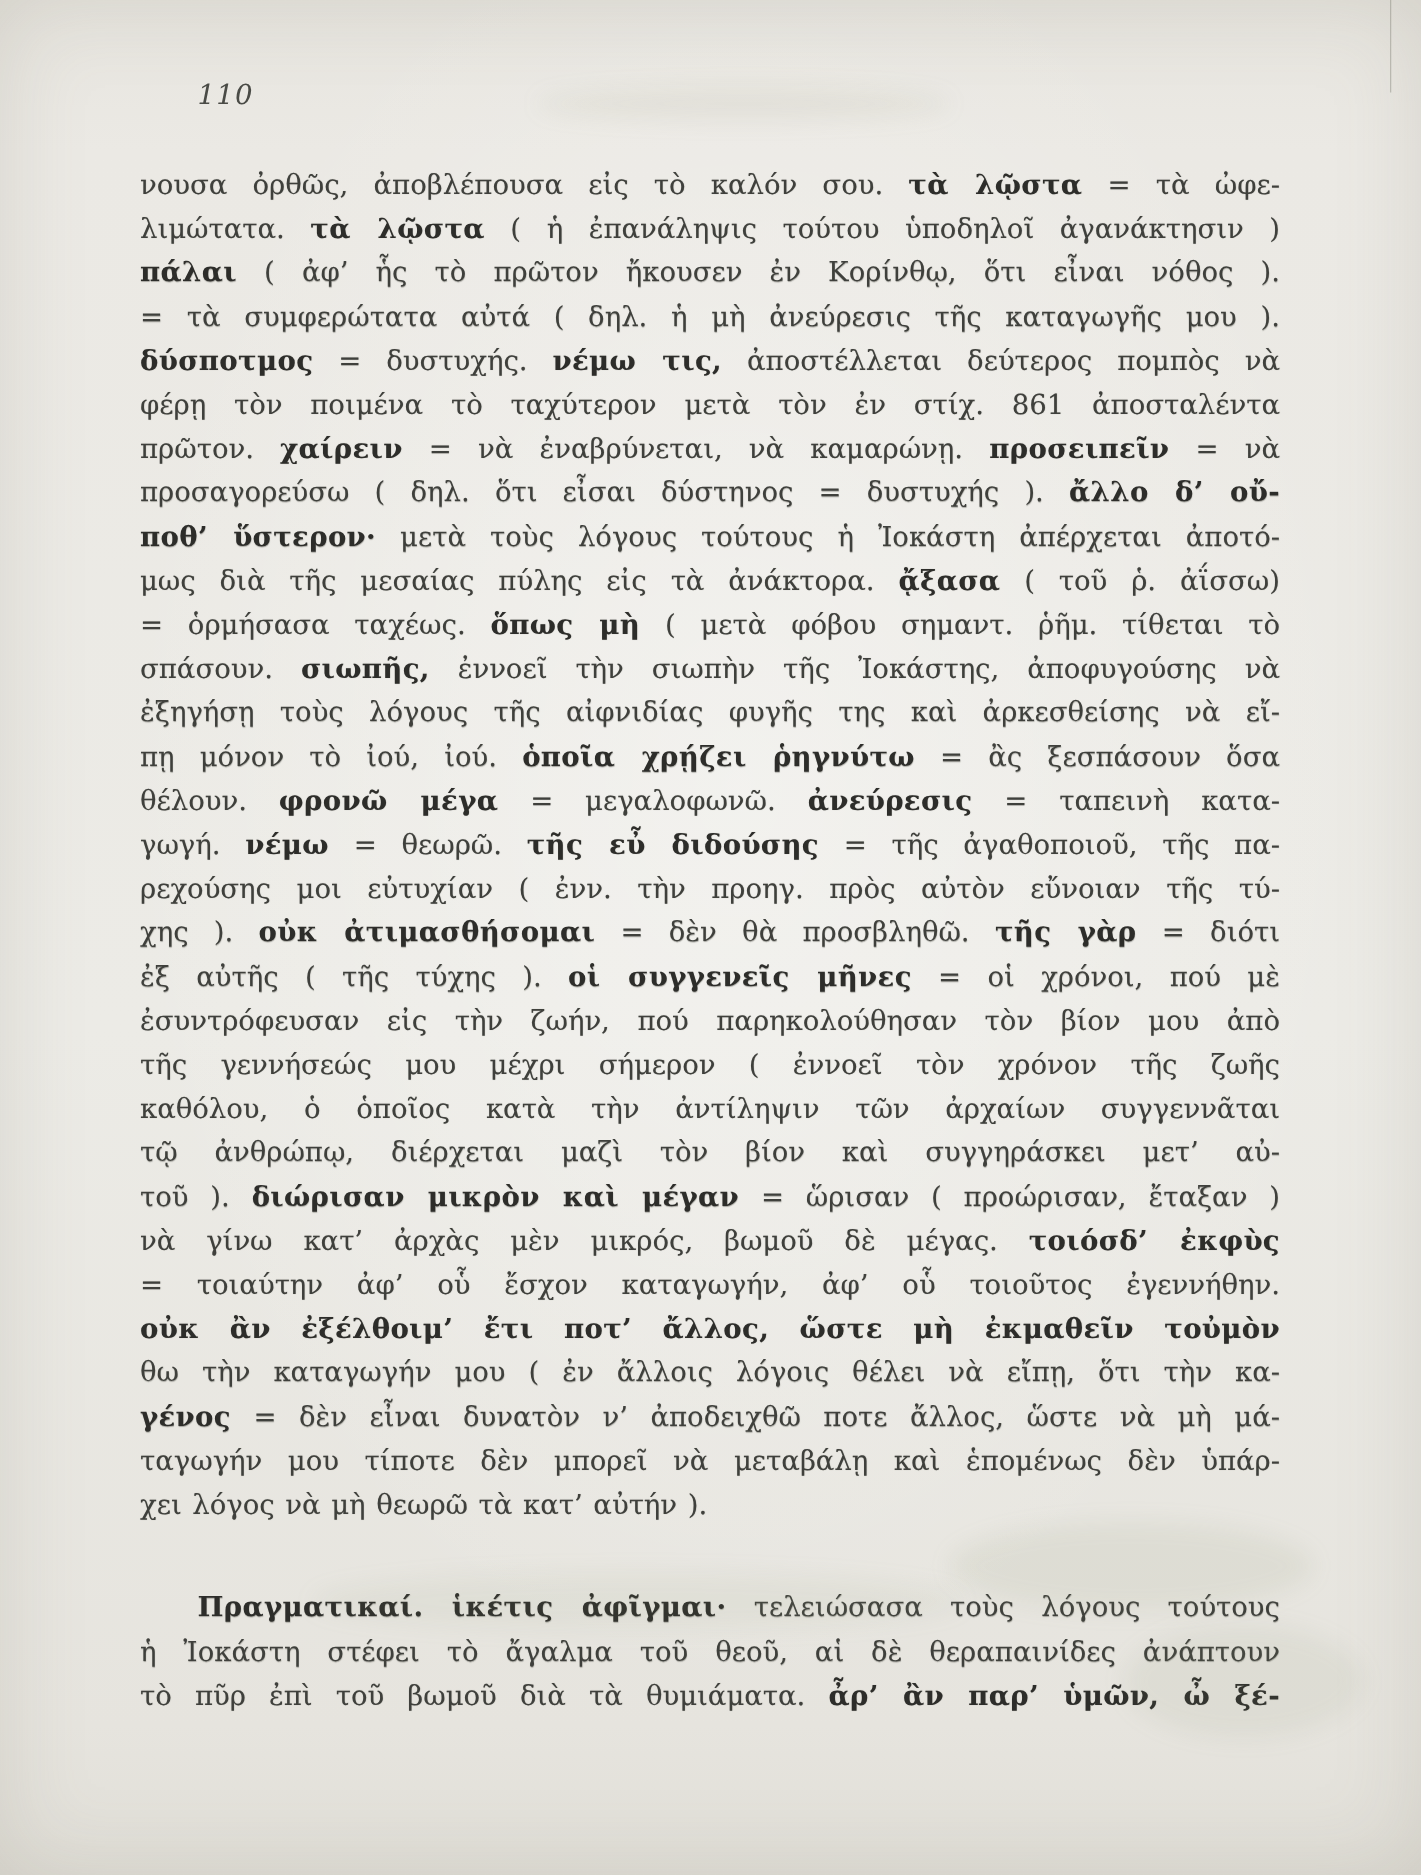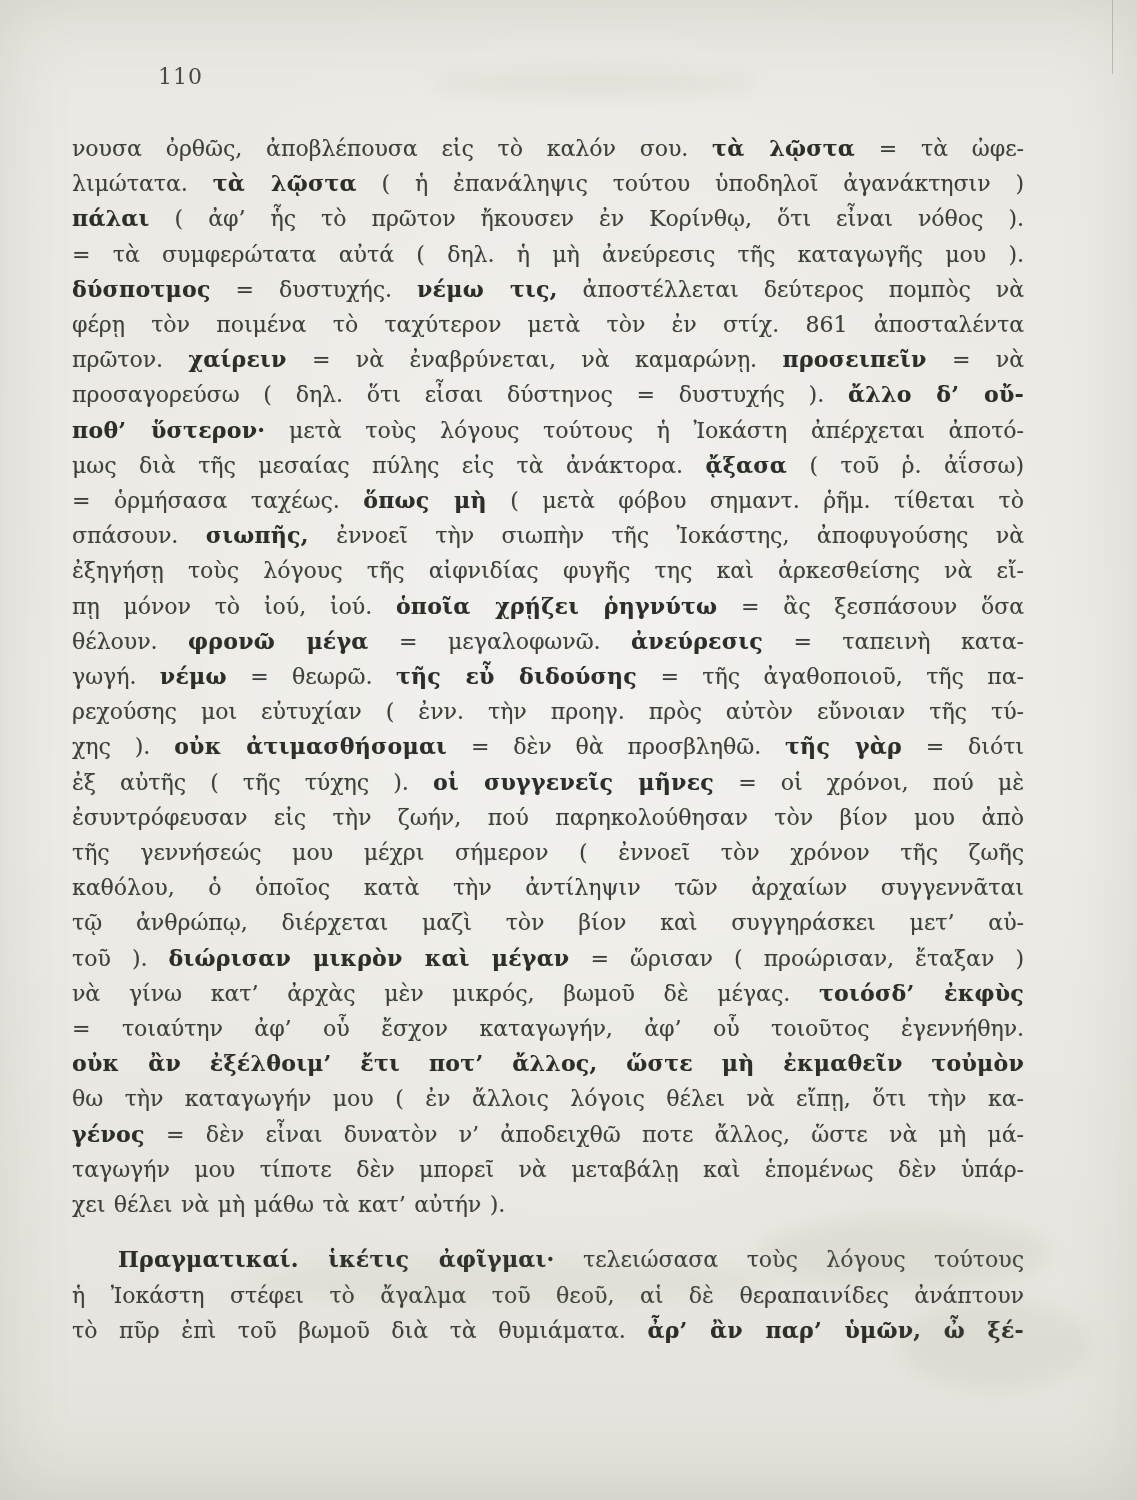--- a/index.html
+++ b/index.html
@@ -17,35 +17,35 @@
   }
   .page::after{ 
     content:""; position:absolute; inset:0; pointer-events:none;
     box-shadow: inset 0 0 70px rgba(120,115,100,0.18);
   }
   .header {
     display:flex; justify-content:space-between; align-items:baseline;
     padding:64px 113px 0 158px;
     font-size:22px; color:#4a4b46;
   }
-  .page-number { letter-spacing:1px; }
+  .page-number { letter-spacing:1px;font-style:italic; }
   .author { letter-spacing:4px; word-spacing:3px; color:#55564f; }
   .body-text {
     margin-top:42px;
-    padding:0 113px 0 72px;
+    padding:0 113px 0 112px;
     font-size:22px;
     line-height:35.2px;
     word-spacing:1.5px;
     text-shadow:0.2px 0.2px 0.7px rgba(70,70,62,0.40);
   }
   .line { text-align:justify; text-align-last:justify; white-space:normal; }
   .line.flush { text-align-last:left; }
   .line.indent { text-indent:46px; }
   .b { font-weight:bold; color:#2d2d2a; letter-spacing:0.3px; }
-  .paragraph.space-before { margin-top:20px; }
+  .paragraph.space-before { margin-top:47px; }
   .crease {
     position:absolute; top:0; right:24px; width:1px; height:74px;
     background:rgba(110,108,98,0.35);
   }
   .smudge {
     position:absolute; border-radius:50%;
     filter:blur(9px); pointer-events:none;
   }
   .smudge.s1 { left:430px; top:70px;  width:330px; height:26px; background:rgba(150,150,120,0.10); }
   .smudge.s2 { left:760px; top:1218px; width:290px; height:70px; background:rgba(140,150,110,0.10); }
@@ -91,21 +91,21 @@
         <div class="line"><span>τῆς γεννήσεώς μου μέχρι σήμερον ( ἐννοεῖ τὸν χρόνον τῆς ζωῆς</span></div>
         <div class="line"><span>καθόλου, ὁ ὁποῖος κατὰ τὴν ἀντίληψιν τῶν ἀρχαίων συγγεννᾶται</span></div>
         <div class="line"><span>τῷ ἀνθρώπῳ, διέρχεται μαζὶ τὸν βίον καὶ συγγηράσκει μετ’ αὐ-</span></div>
         <div class="line"><span>τοῦ ). </span><span class="b">διώρισαν μικρὸν καὶ μέγαν</span><span> = ὥρισαν ( προώρισαν, ἔταξαν )</span></div>
         <div class="line"><span>νὰ γίνω κατ’ ἀρχὰς μὲν μικρός, βωμοῦ δὲ μέγας. </span><span class="b">τοιόσδ’ ἐκφὺς</span></div>
         <div class="line"><span>= τοιαύτην ἀφ’ οὗ ἔσχον καταγωγήν, ἀφ’ οὗ τοιοῦτος ἐγεννήθην.</span></div>
         <div class="line"><span class="b">οὐκ ἂν ἐξέλθοιμ’ ἔτι ποτ’ ἄλλος, ὥστε μὴ ἐκμαθεῖν τοὐμὸν</span></div>
         <div class="line"><span>θω τὴν καταγωγήν μου ( ἐν ἄλλοις λόγοις θέλει νὰ εἴπῃ, ὅτι τὴν κα-</span></div>
         <div class="line"><span class="b">γένος</span><span> = δὲν εἶναι δυνατὸν ν’ ἀποδειχθῶ ποτε ἄλλος, ὥστε νὰ μὴ μά-</span></div>
         <div class="line"><span>ταγωγήν μου τίποτε δὲν μπορεῖ νὰ μεταβάλῃ καὶ ἑπομένως δὲν ὑπάρ-</span></div>
-        <div class="line flush"><span>χει θέλει νὰ μὴ μάθω τὰ κατ’ αὐτήν ).</span></div>
+        <div class="line flush"><span>χει λόγος νὰ μὴ θεωρῶ τὰ κατ’ αὐτήν ).</span></div>
       </div>
       <div class="paragraph space-before">
         <div class="line indent"><span class="b">Πραγματικαί. ἱκέτις ἀφῖγμαι·</span><span> τελειώσασα τοὺς λόγους τούτους</span></div>
         <div class="line"><span>ἡ Ἰοκάστη στέφει τὸ ἄγαλμα τοῦ θεοῦ, αἱ δὲ θεραπαινίδες ἀνάπτουν</span></div>
         <div class="line"><span>τὸ πῦρ ἐπὶ τοῦ βωμοῦ διὰ τὰ θυμιάματα. </span><span class="b">ἆρ’ ἂν παρ’ ὑμῶν, ὦ ξέ-</span></div>
       </div>
     </div>
 </div>
 
 </body></html>

